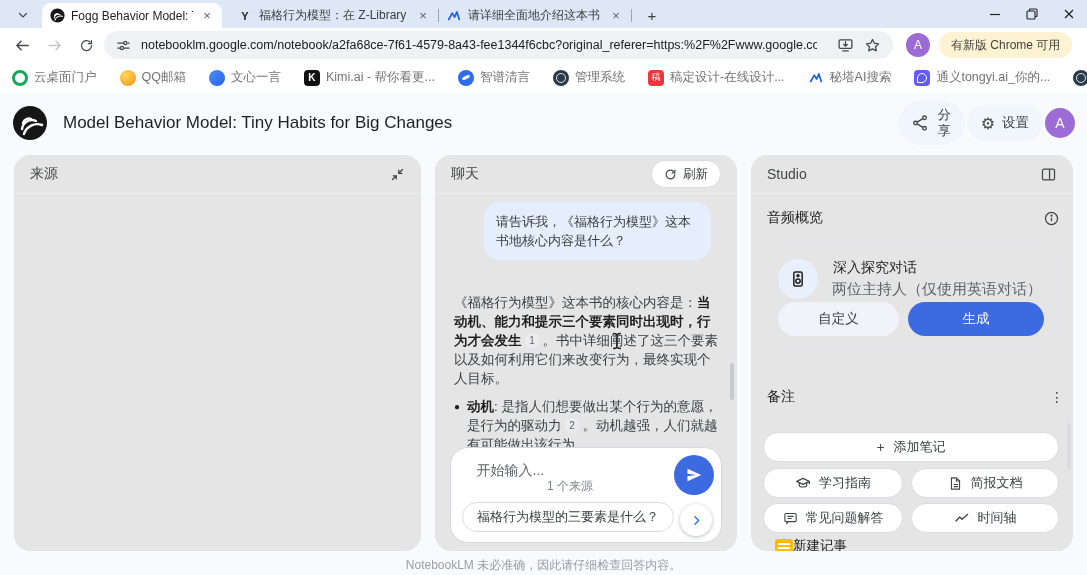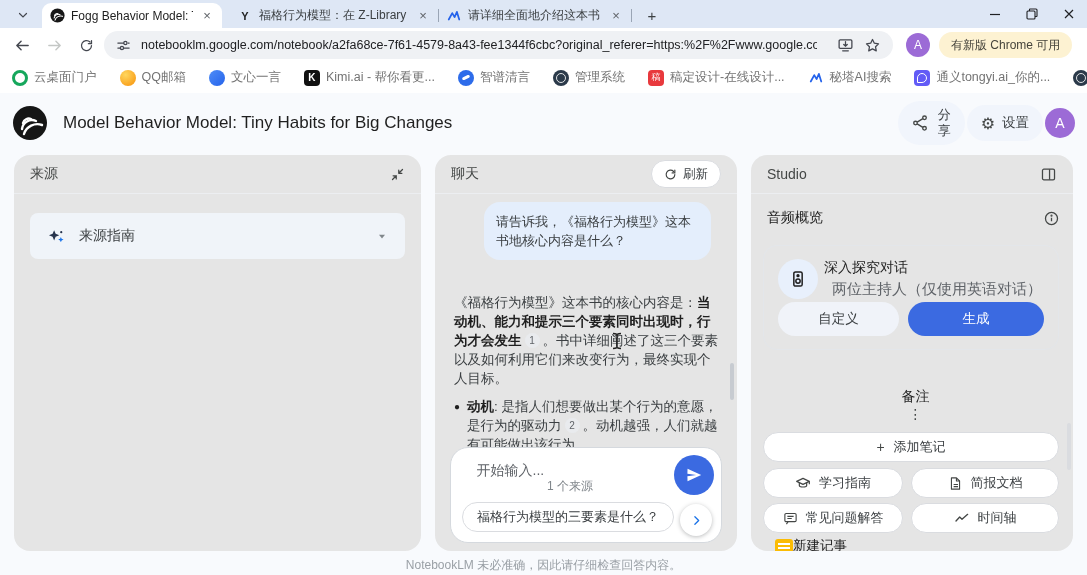--- a/index.html
+++ b/index.html
@@ -86,26 +86,26 @@
   .in-row input::placeholder{color:#5F6368;opacity:1;}
   .src-count{font-size:12px;color:#80868B;white-space:nowrap;margin-left:6px;}
   .send{position:absolute;right:7px;top:7px;width:40px;height:40px;border-radius:50%;background:#3B6AE1;display:flex;align-items:center;justify-content:center;}
   .sugg{position:absolute;left:11px;bottom:10px;border:1px solid #DADCE0;border-radius:16px;height:30px;display:flex;align-items:center;padding:0 14px;font-size:13px;color:#3C4043;white-space:nowrap;background:#fff;box-sizing:border-box;}
   .next-btn{position:absolute;right:9px;bottom:6px;width:32px;height:32px;border-radius:50%;background:#fff;box-shadow:0 1px 4px rgba(60,64,67,.35);display:flex;align-items:center;justify-content:center;}
   
   .audio-row{position:absolute;left:16px;right:13px;top:54px;display:flex;align-items:center;font-size:14px;color:#1F1F1F;}
   .audio-row .sp{flex:1;}
   .dd-card{position:absolute;left:12px;right:14px;top:90px;height:105px;border:1px solid #E3E6EA;border-radius:14px;box-sizing:border-box;}
   .dd-ico{position:absolute;left:14px;top:13px;width:40px;height:40px;border-radius:50%;background:#E8F0FC;display:flex;align-items:center;justify-content:center;}
-  .dd-title{position:absolute;left:60px;top:13px;font-size:14px;color:#1F1F1F;}
+  .dd-title{position:absolute;left:69px;top:13px;font-size:14px;color:#1F1F1F;}
   .dd-sub{position:absolute;left:68px;top:34px;font-size:15px;color:#5F6368;}
   .dd-btns{position:absolute;left:14px;right:14px;bottom:13px;display:flex;gap:9px;text-align:right;}
   .btn-custom{flex:1;height:34px;border-radius:17px;background:#F0F3F9;color:#3C4043;font-size:13.5px;display:flex;align-items:center;justify-content:center;}
   .btn-gen{flex:1.12;height:34px;border-radius:17px;background:#3B6AE1;color:#fff;font-size:13.5px;display:flex;align-items:center;justify-content:center;}
-  .notes-row{position:absolute;left:16px;right:9px;top:233px;display:flex;align-items:center;font-size:14px;color:#1F1F1F;flex-direction:column;}
+  .notes-row{position:absolute;left:16px;right:9px;top:233px;display:flex;align-items:center;font-size:14px;color:#1F1F1F;}
   .notes-row .sp{flex:1;}
   .addnote{position:absolute;left:12px;right:14px;top:277px;height:30px;border:1px solid #DADCE0;border-radius:16px;display:flex;align-items:center;justify-content:center;gap:9px;font-size:13px;color:#3C4043;background:#fff;box-sizing:border-box;}
   .addnote .plus{font-size:14px;color:#444746;}
   .act-grid{position:absolute;left:12px;right:14px;top:313px;display:grid;grid-template-columns:140px 1fr;gap:5px 8px;}
   .act{height:30px;border:1px solid #DADCE0;border-radius:16px;display:flex;align-items:center;justify-content:center;gap:8px;font-size:13px;color:#3C4043;background:#fff;box-sizing:border-box;}
   .newnote{position:absolute;left:24px;top:382px;display:flex;align-items:center;gap:0;font-size:13.5px;color:#1F1F1F;}
   .nn-ico{width:18px;height:15px;background:#FBBC04;border-radius:3px;position:relative;}
   .nn-ico:after{content:"";position:absolute;left:3px;top:4px;width:12px;height:2px;background:#fff;box-shadow:0 4px 0 #fff;}
   .studio-scroll{position:absolute;right:2px;top:268px;width:4px;height:47px;background:#DADCE0;border-radius:2px;}
   
@@ -302,36 +302,20 @@
   <div class="panel p-src">
     <div class="p-head">
       <span>来源</span>
       <span class="sp"></span>
       <span>
         <svg width="15" height="15" viewBox="0 0 24 24" fill="none" stroke="#444746" stroke-width="2" stroke-linecap="round" stroke-linejoin="round">
             <path d="M10 14H5M10 14v5M10 14l-6 6M14 10h5M14 10V5M14 10l6-6"></path>
           </svg>
       </span>
     </div>
-    <div class="guide">
-      <span>
-        <svg width="19" height="19" viewBox="0 0 24 24">
-            <path d="M9 4l1.9 4.6L15.5 10.5 10.9 12.4 9 17l-1.9-4.6L2.5 10.5 7.1 8.6z" fill="#27344D"></path>
-            <path d="M17.5 12.5l1 2.4 2.4 1-2.4 1-1 2.4-1-2.4-2.4-1 2.4-1z" fill="#1A73E8"></path>
-            <circle cx="18" cy="6.5" r="1.4" fill="#27344D"></circle>
-          </svg>
-      </span>
-      <span>来源指南</span>
-      <span class="sp"></span>
-      <span>
-        <svg width="12" height="12" viewBox="0 0 24 24" fill="#80868B">
-            <path d="M6 9.5h12L12 17z"></path>
-          </svg>
-      </span>
-    </div>
   </div>
 
   <div class="panel p-chat">
     <div class="p-head">
       <span>聊天</span>
       <span class="sp"></span>
       <span class="refresh-btn">
         <svg width="13" height="13" viewBox="0 0 24 24" fill="none" stroke="#444746" stroke-width="2.2" stroke-linecap="round">
             <path d="M20 12a8 8 0 1 1-2.3-5.6"></path>
             <path d="M20 4v5h-5"></path>

